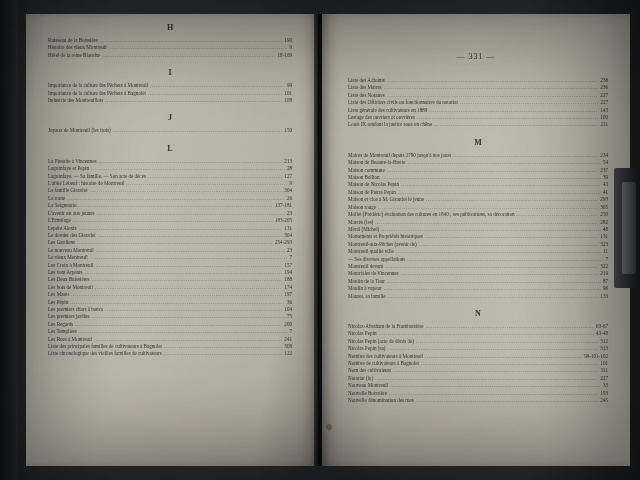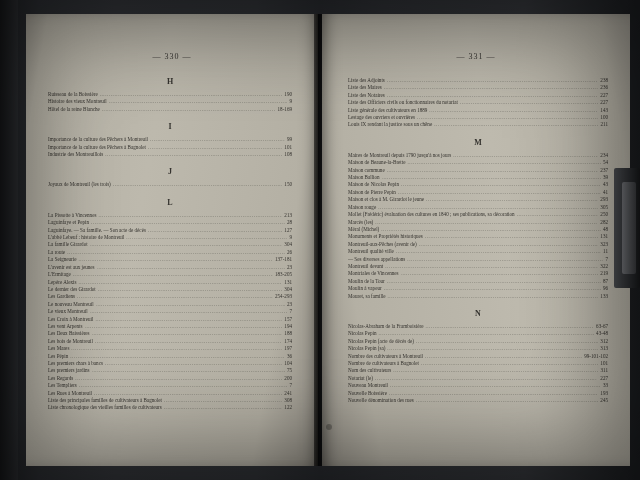--- a/index.html
+++ b/index.html
@@ -90,21 +90,20 @@
 </head>
 <body>
 
 <div class="scan"></div>
 <div class="edge-left"></div>
 
 <div class="book">
 
   <div class="page page-left">
     <div class="pagecontent">
-      <div class="folio">— 330 —</div>
       <div class="col" id="left-col">
           <div class="sectletter">H</div>
           <div class="entry">
             <span class="etitle">Ruisseau de la Boissière</span>
             <span class="dots">........................................................................................................................</span>
             <span class="epage">190</span>
           </div>
           <div class="entry">
             <span class="etitle">Histoire des vieux Montreuil</span>
             <span class="dots">........................................................................................................................</span>

